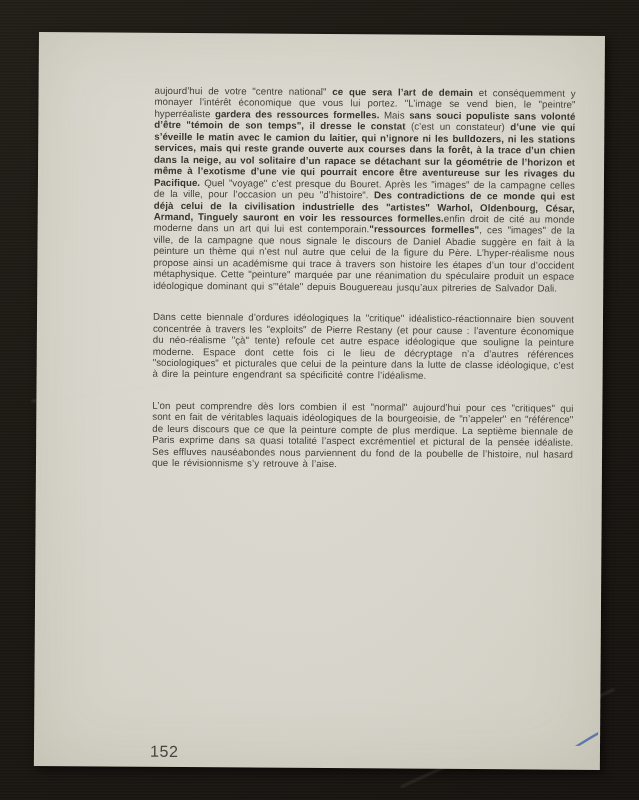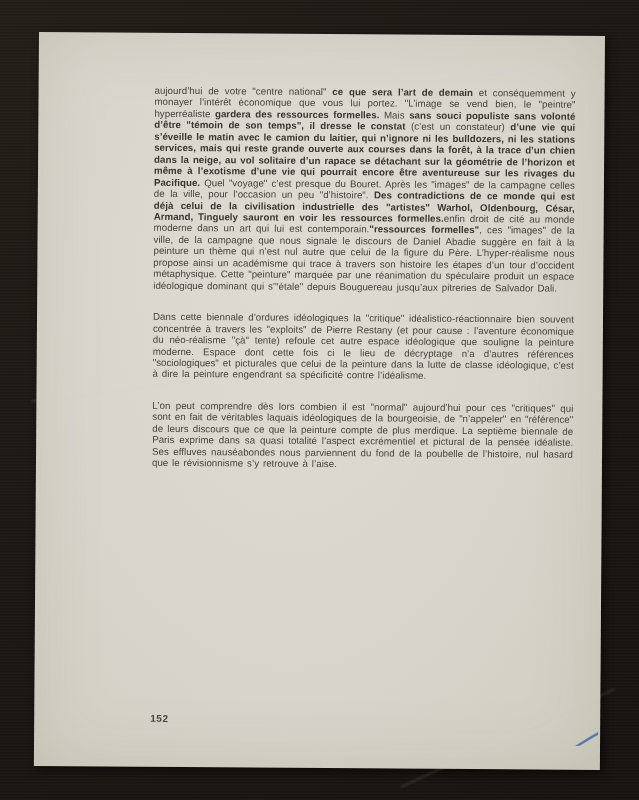--- a/index.html
+++ b/index.html
@@ -25,22 +25,22 @@
   .text-block {
     position: absolute; left: 116px; top: 52px; width: 421px;
     text-align: justify;
     font-size: 9.7px; line-height: 11.45px;
     color: #45413a;
     letter-spacing: 0.04px; word-spacing: 1.1px;
   }
   .para { margin: 0 0 20px 0; }
   .para .b { font-weight: 700; color: #3a362f; }
   .page-number {
-    position: absolute; left: 116px; top: 680px;
-    font-size: 10px; font-weight: 700; color: #494540;
+    position: absolute; left: 116px; top: 710px;
+    font-size: 16px; font-weight: 400; color: #494540;
     letter-spacing: 0.6px;
   }
   .pen-svg { position: absolute; left: 452px; top: 638px; }
   .crease {
     position: absolute; height: 2px;
     background: linear-gradient(to bottom, rgba(246,245,239,0.55), rgba(138,131,112,0.28));
     filter: blur(0.8px); opacity: 0.35; pointer-events: none;
   }
   .crease-1 { left: -6px;  top: 356px; width: 180px; transform: rotate(-8deg); }
   .crease-2 { left: 356px; top: 702px; width: 235px; transform: rotate(-25deg); }

